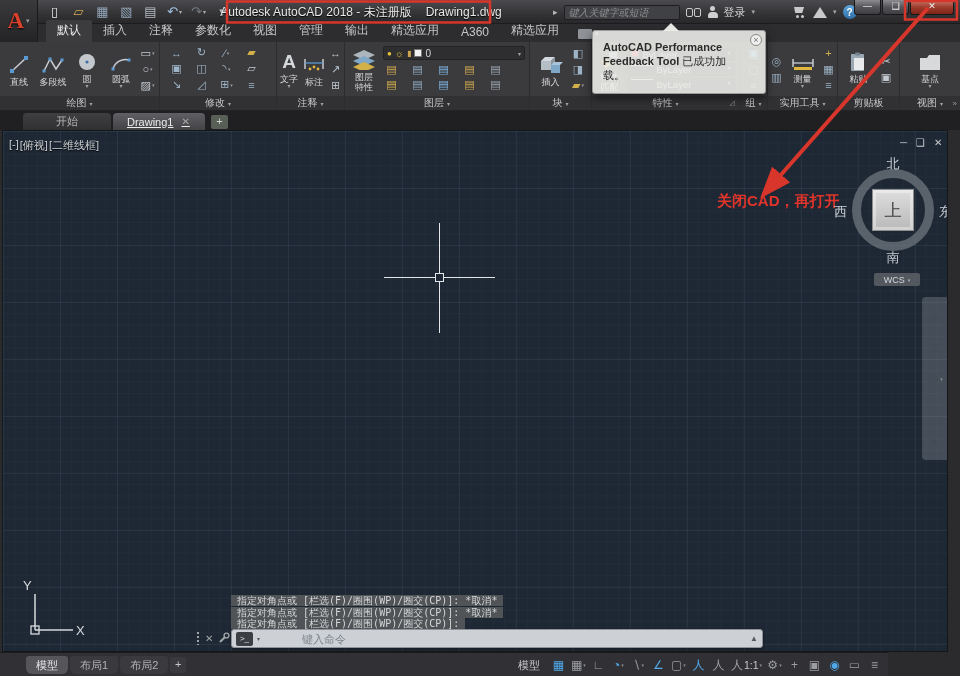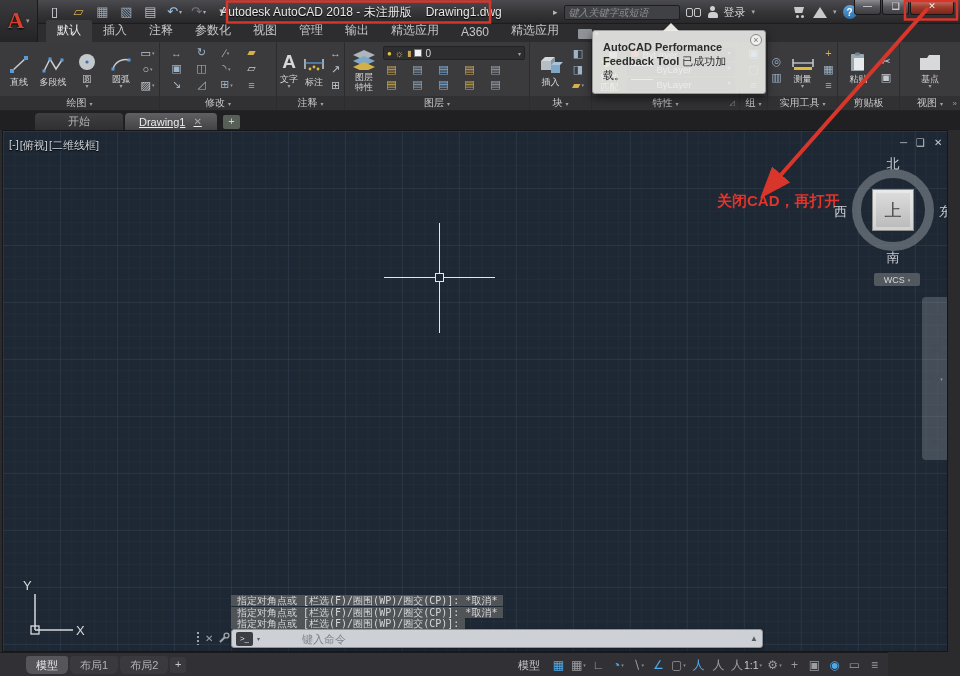--- a/index.html
+++ b/index.html
@@ -87,21 +87,21 @@
   
   .tooltip{position:absolute;left:592px;top:30px;width:174px;min-height:64px;z-index:60;
     background:rgba(240,240,237,.88);border:1px solid #9b9b99;border-radius:3px;
     box-shadow:0 4px 10px rgba(0,0,0,.55);padding:9px 20px 8px 10px;font-size:11px;color:#2c2c2c;line-height:14px;}
   .tooltip:before{content:"";position:absolute;left:70px;top:-8px;border-left:8px solid transparent;
     border-right:8px solid transparent;border-bottom:8px solid rgba(240,240,237,.95);}
   .tt-close{position:absolute;right:3px;top:3px;width:12px;height:12px;border:1px solid #8a8a88;border-radius:50%;
     color:#777;font-size:9px;line-height:10px;text-align:center;cursor:pointer;background:rgba(255,255,255,.6);}
 
   
-  .filetabs{position:absolute;left:0;top:111px;width:960px;height:19px;background:#202022;display:flex;align-items:flex-end;padding-left:35px;gap:2px;}
+  .filetabs{position:absolute;left:0;top:111px;width:960px;height:19px;background:#202022;display:flex;align-items:flex-end;padding-left:23px;gap:2px;}
   .ftab{height:17px;padding:2px 14px;font-size:11px;border-radius:4px 4px 0 0;cursor:pointer;display:flex;align-items:center;gap:8px;}
   .ftab.start{background:linear-gradient(#3f3f42,#303033);color:#b4b4b6;width:88px;justify-content:center;}
   .ftab.active{background:linear-gradient(#606064,#434346);color:#ececec;width:92px;text-decoration:underline;}
   .ftab .x{color:#a9a9ab;font-size:10px;cursor:pointer;}
   .ftab-add{width:17px;height:14px;margin-left:4px;margin-bottom:1px;background:#575f57;border-radius:2px;
     color:#cfd4cf;font-size:11px;line-height:13px;text-align:center;cursor:pointer;}
 
   
   .canvas{position:absolute;left:2px;top:130px;width:946px;height:522px;background:#1e2834;overflow:hidden;
     border:1px solid #14161a;

